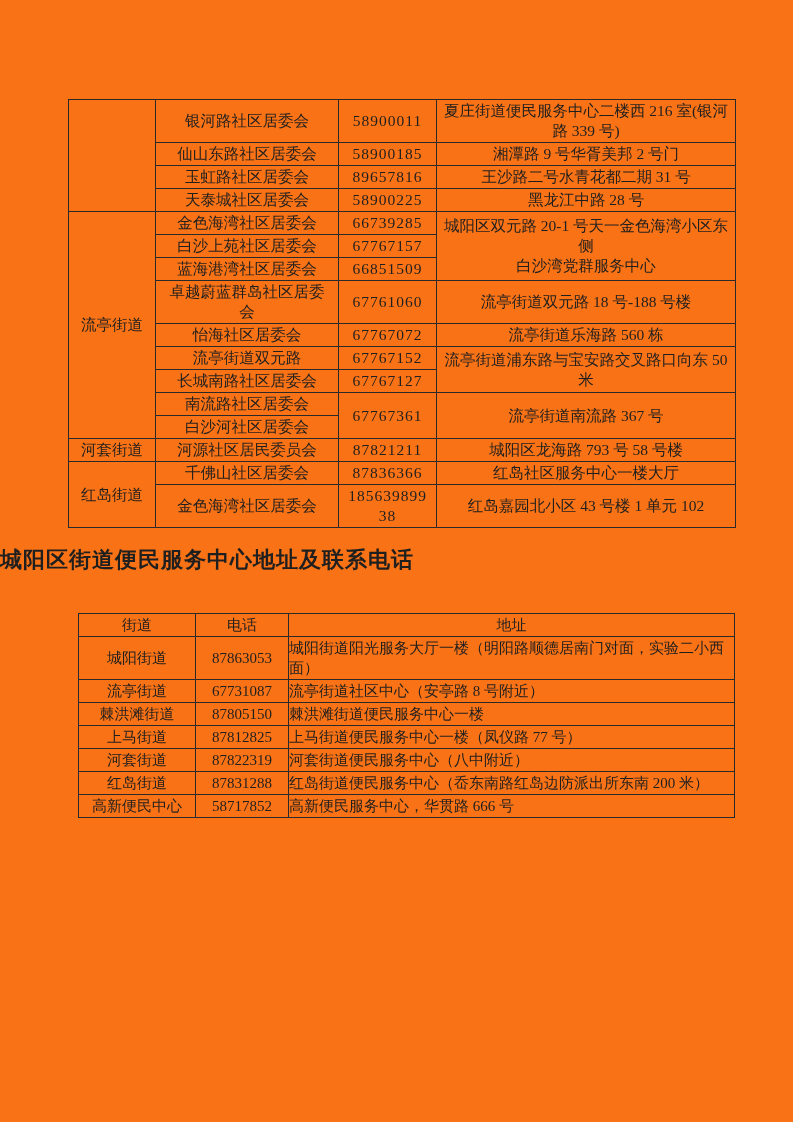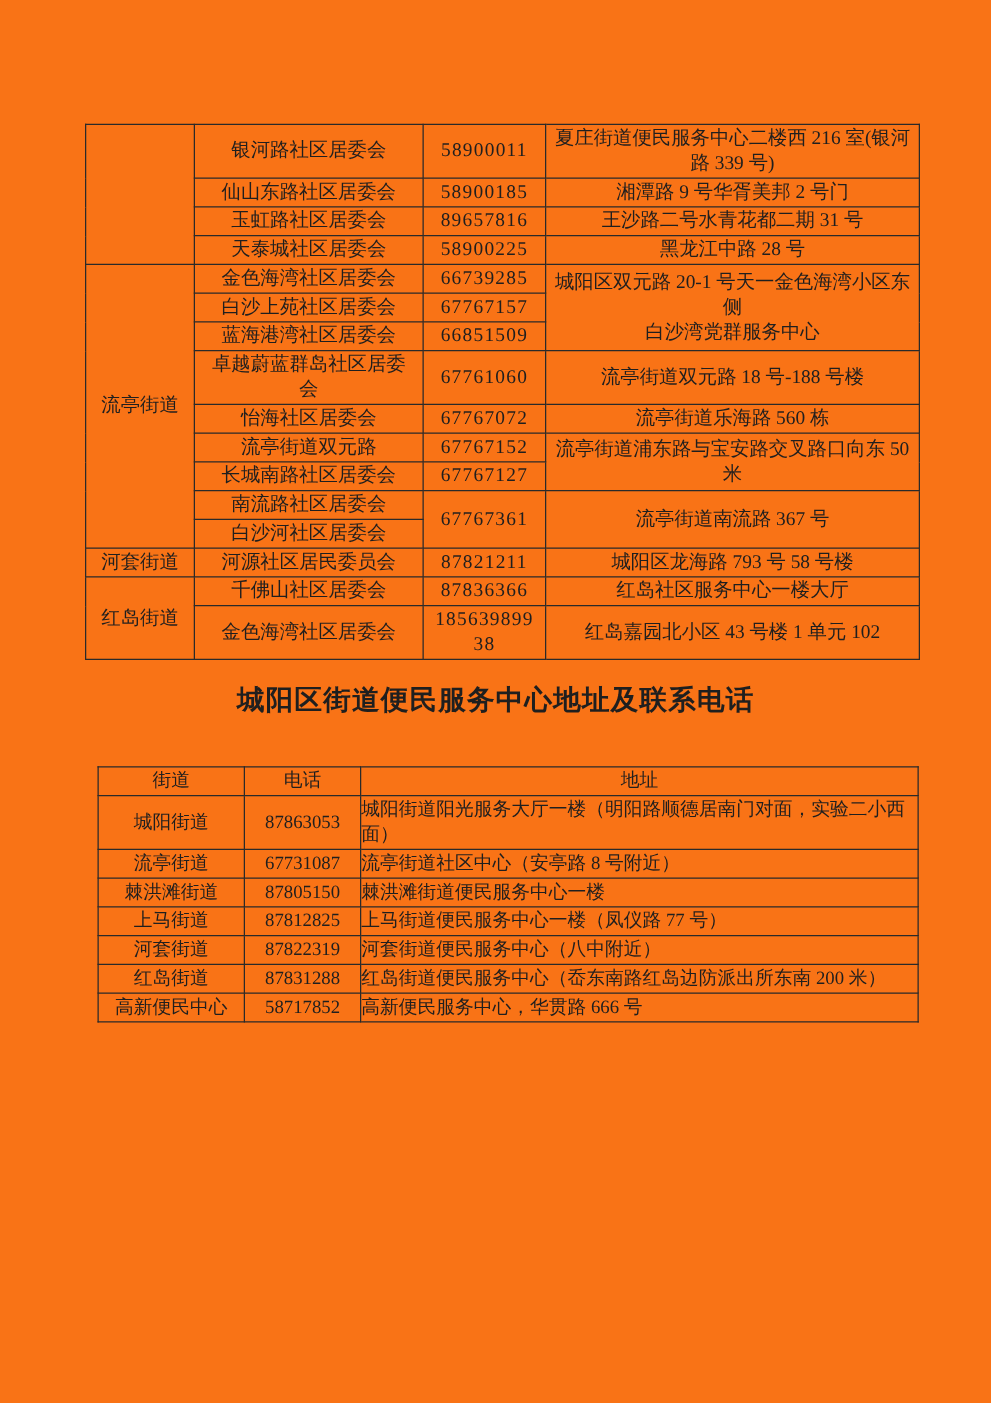--- a/index.html
+++ b/index.html
@@ -26,21 +26,21 @@
   .t1 .c-street  { width:87px;  }
   .t1 .c-name    { width:183px; }
   .t1 .c-phone   { width:98px;  }
   .t1 .c-address { width:299px; }
   .t1 td.addr { padding:1px 2px; }
   .t1 td.phone { letter-spacing:1px; word-break:break-all; }
 
   
   .section-title {
     position:absolute; left:0; right:0; top:545px;
-    text-align:center;
+    text-align:left;
     font-size:22px; font-weight:bold;
     letter-spacing:1px;
   }
 
   
   .t2 { position:absolute; left:78px; top:613px; width:656px; }
   .t2 td { font-size:15px; line-height:20px; padding:1px 4px; }
   .t2 .c-street { width:117px; }
   .t2 .c-phone  { width:93px;  }
   .t2 .c-addr   { width:446px; }

